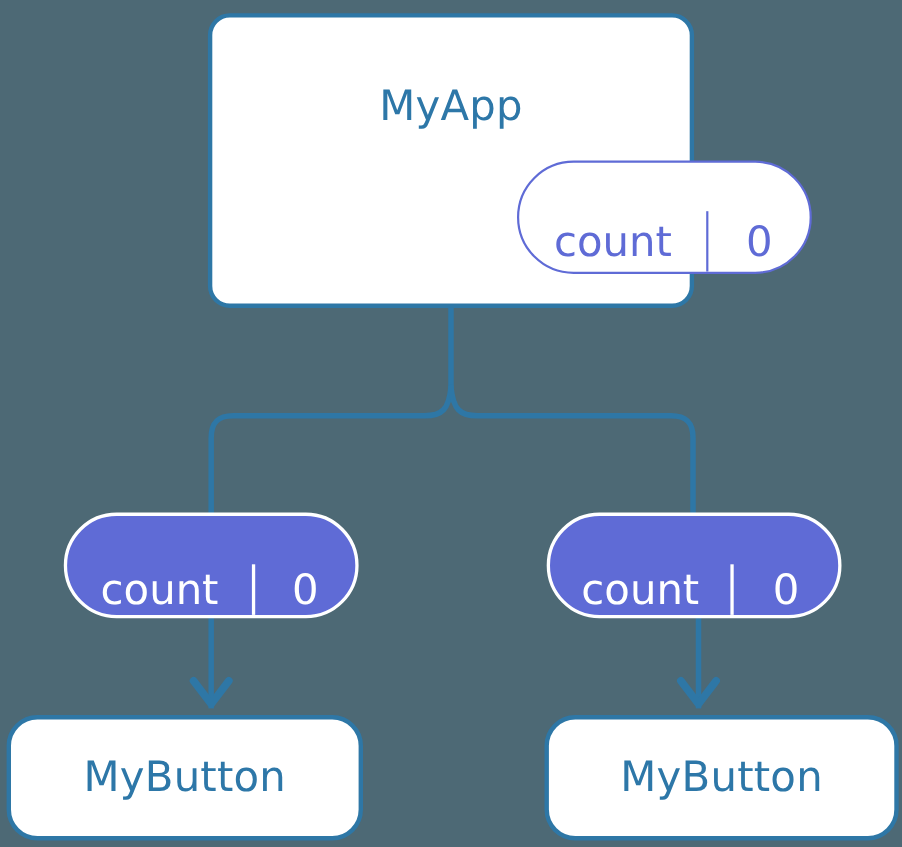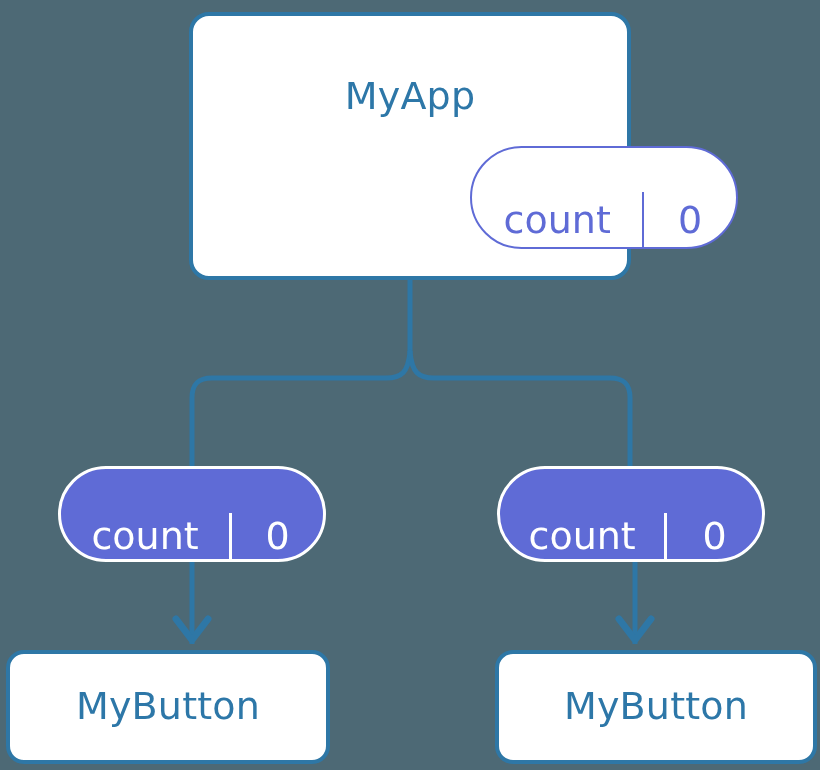--- a/index.html
+++ b/index.html
@@ -25,21 +25,21 @@
     width: 820px;
     height: 770px;
     pointer-events: none;
   }
 
   
   .component-box {
     position: absolute;
     background: #ffffff;
     border: 4px solid #2e77a6;
-    border-radius: 18px;
+    border-radius: 28px;
     box-sizing: border-box;
   }
   .component-title {
     color: #2d77a8;
     font-size: 38px;
     font-weight: 400;
     letter-spacing: 0.2px;
     text-align: center;
     white-space: nowrap;
   }

